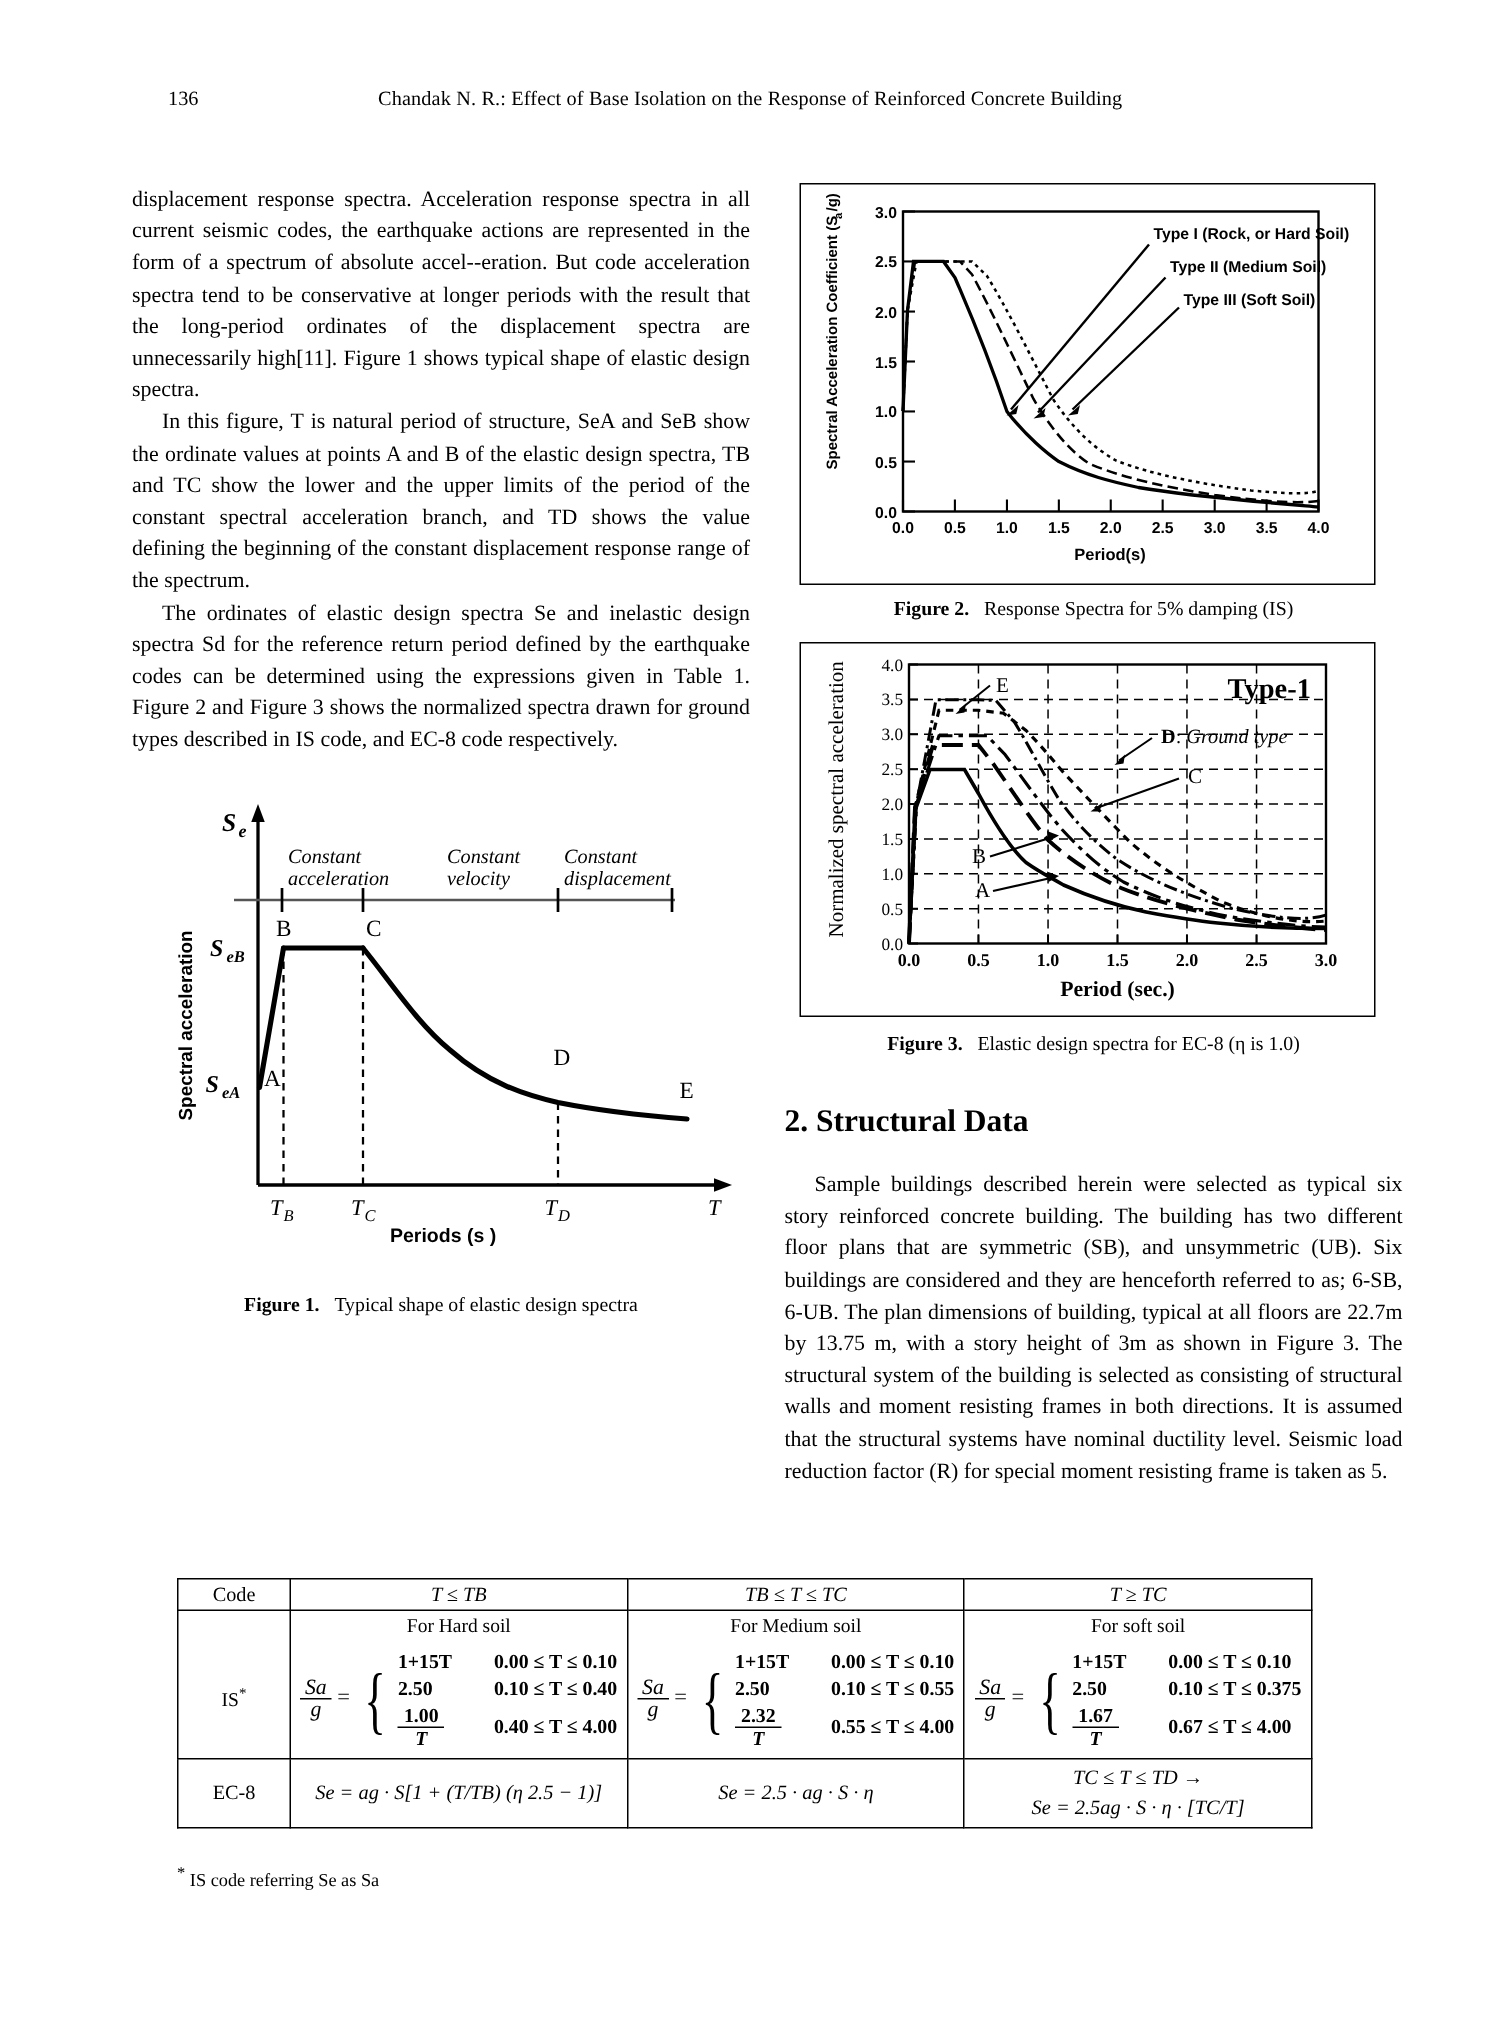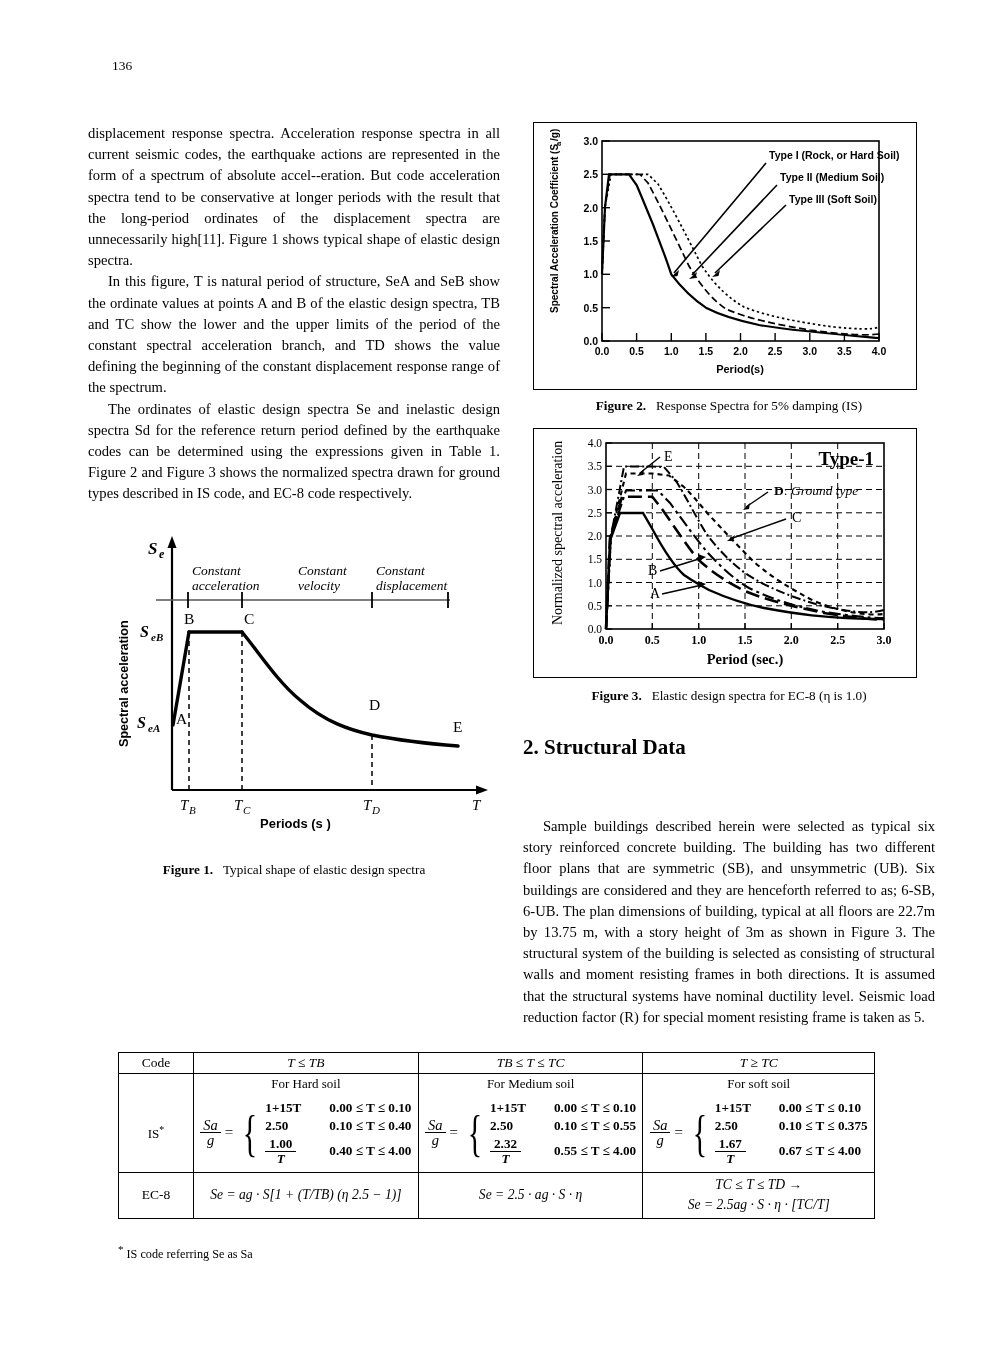--- a/index.html
+++ b/index.html
@@ -42,21 +42,21 @@
 
   
   .fig3wrap{position:absolute;left:533px;top:428px;width:384px;height:250px;border:1px solid #000;box-sizing:border-box;background:#fff;}
   .fig3cap{position:absolute;left:523px;top:688px;width:412px;text-align:center;font-size:13.2px;}
 
   
   h2.sec{
     position:absolute;left:523px;top:735px;width:412px;
     margin:0;font-size:21px;font-weight:bold;font-family:"Liberation Serif",serif;
   }
-  .secbody{position:absolute;left:523px;top:780px;width:412px;margin-top:36px;}
+  .secbody{position:absolute;left:523px;top:780px;width:412px;}
 
   
   .tabcap{position:absolute;left:118px;top:1025px;width:757px;text-align:center;font-size:13.2px;}
   table.t1{
     position:absolute;left:118px;top:1052px;width:757px;
     border-collapse:collapse;font-size:13px;
   }
   table.t1 td{border:1px solid #000;padding:2px 3px;text-align:center;vertical-align:middle;}
   .hdr-it{font-style:italic;font-size:13.5px;}
   .soil{font-size:13px;}
@@ -84,20 +84,21 @@
   svg{display:block;}
   .nosel{user-select:none;}
 </style>
 </head>
 <body>
 
 <div class="page">
 
   <div class="runhead">
     <span class="pno">136</span>
+    <span class="rtitle">Chandak N. R.:   Effect of Base Isolation on the Response of Reinforced Concrete Building</span>
   </div>
 
   <div class="colL">
     <p class="body">displacement response spectra. Acceleration response spectra in all current seismic codes, the earthquake actions are represented in the form of a spectrum of absolute accel--eration. But code acceleration spectra tend to be conservative at longer periods with the result that the long-period ordinates of the displacement spectra are unnecessarily high[11]. Figure 1 shows typical shape of elastic design spectra.</p>
     <p class="body indent">In this figure, T is natural period of structure, SeA and SeB show the ordinate values at points A and B of the elastic design spectra, TB and TC show the lower and the upper limits of the period of the constant spectral acceleration branch, and TD shows the value defining the beginning of the constant displacement response range of the spectrum.</p>
     <p class="body indent">The ordinates of elastic design spectra Se and inelastic design spectra Sd for the reference return period defined by the earthquake codes can be determined using the expressions given in Table 1. Figure 2 and Figure 3 shows the normalized spectra drawn for ground types described in IS code, and EC-8 code respectively.</p>
   </div>
 
   <div class="fig1wrap nosel">
     <svg width="390" height="318" viewBox="0 0 390 318">

